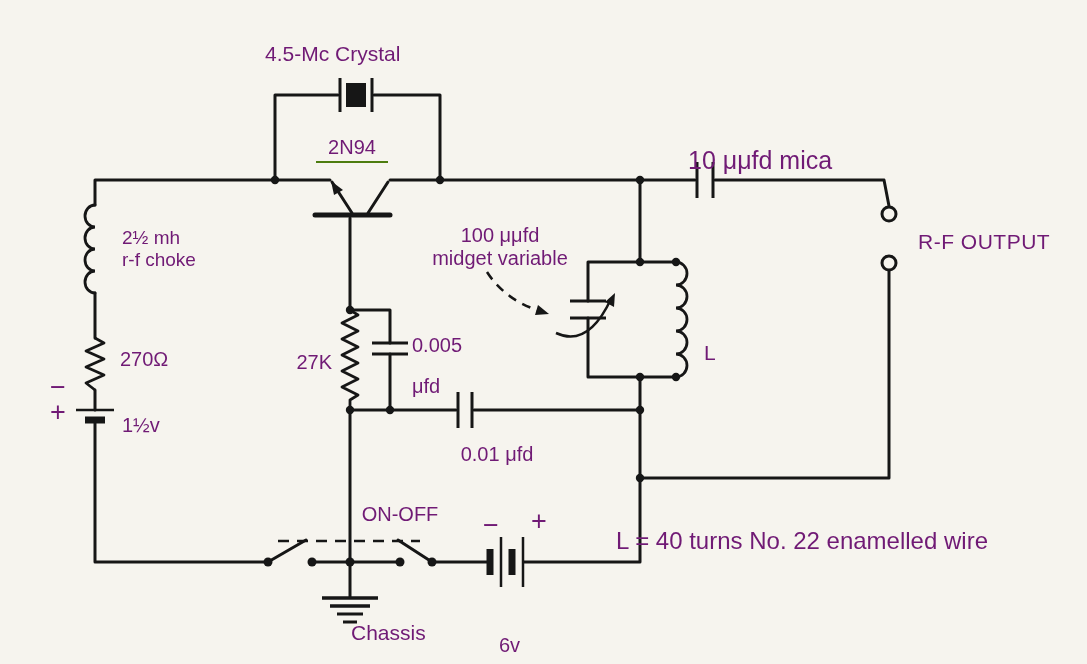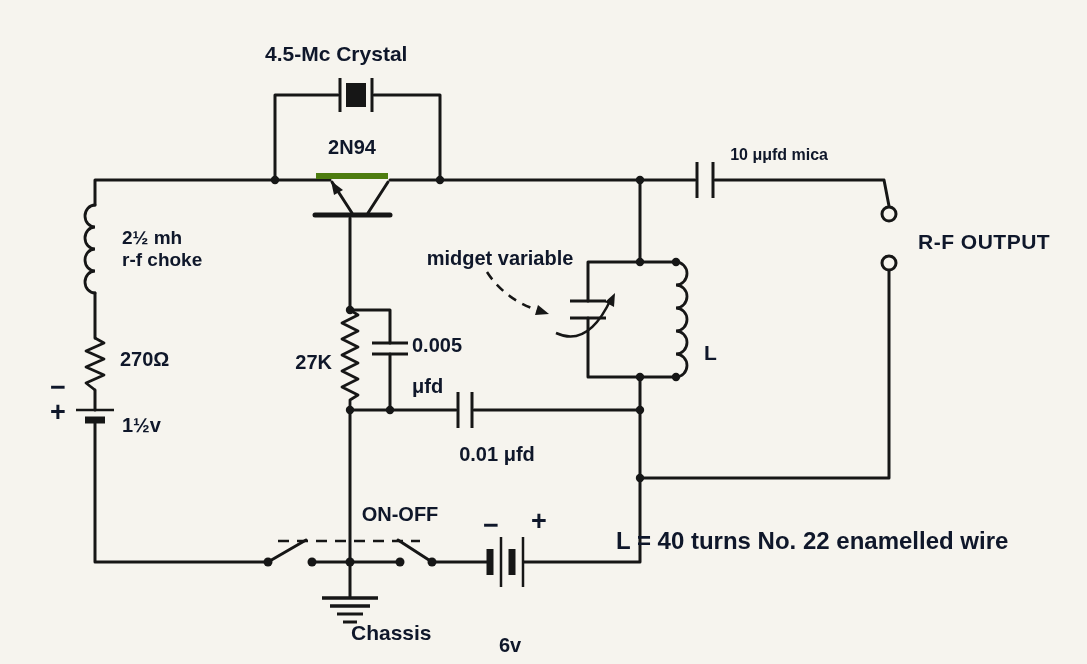--- a/index.html
+++ b/index.html
@@ -9,27 +9,27 @@
     position:relative;
     width:1087px;height:664px;
     background:#f6f4ee;
     overflow:hidden;
     font-family:"Liberation Sans",sans-serif;
   }
   #circuit-svg{position:absolute;left:0;top:0;}
   .label{
     position:absolute;
     font-family:"Liberation Sans",sans-serif;
-    font-weight:700;
-    color:#0f172a;
+    font-weight:400;
+    color:#701a75;
     white-space:nowrap;
     line-height:1.2;
   }
   .sign{font-size:27px;line-height:1;}
-  .underlined{border-bottom:6px solid #4d7c0f;padding-bottom:14px;}
+  .underlined{border-bottom:2px solid #4d7c0f;padding-bottom:2px;}
 </style>
 </head>
 <body>
 
 <div id="stage">
 
   <svg id="circuit-svg" width="1087" height="664" viewBox="0 0 1087 664">
 
     <path fill="none" stroke="#161616" stroke-width="3" stroke-linecap="round" stroke-linejoin="round" d="M95,180 H330
              M390,180 H695
@@ -161,25 +161,26 @@
 
   <div class="label sign" style="left:50px;top:374px;">−</div>
   <div class="label sign" style="left:50px;top:399px;">+</div>
   <div class="label" style="left:122px;top:413px;font-size:20px;">1½v</div>
 
   <div class="label" style="left:282px;top:350px;width:50px;text-align:right;font-size:20px;">27K</div>
 
   <div class="label" style="left:412px;top:333px;font-size:20px;">0.005</div>
   <div class="label" style="left:412px;top:357px;font-size:20px;margin-top:17px;">μfd</div>
 
+  <div class="label" style="left:407px;top:223px;width:186px;text-align:center;font-size:20px;">100 μμfd</div>
   <div class="label" style="left:407px;top:246px;width:186px;text-align:center;font-size:20px;">midget variable</div>
 
   <div class="label" style="left:704px;top:340px;font-size:21px;">L</div>
 
-  <div class="label" style="left:688px;top:145px;width:140px;text-align:right;font-size:16px;">10 μμfd mica</div>
+  <div class="label" style="left:688px;top:145px;width:140px;text-align:right;font-size:25px;">10 μμfd mica</div>
 
   <div class="label" style="left:918px;top:229px;font-size:21px;letter-spacing:0.5px;">R-F OUTPUT</div>
 
   <div class="label" style="left:437px;top:442px;width:120px;text-align:center;font-size:20px;">0.01 μfd</div>
 
   <div class="label" style="left:350px;top:502px;width:100px;text-align:center;font-size:20px;">ON-OFF</div>
 
   <div class="label sign" style="left:483px;top:512px;">−</div>
   <div class="label sign" style="left:531px;top:508px;">+</div>
   <div class="label" style="left:499px;top:589px;font-size:20px;margin-top:44px;">6v</div>

